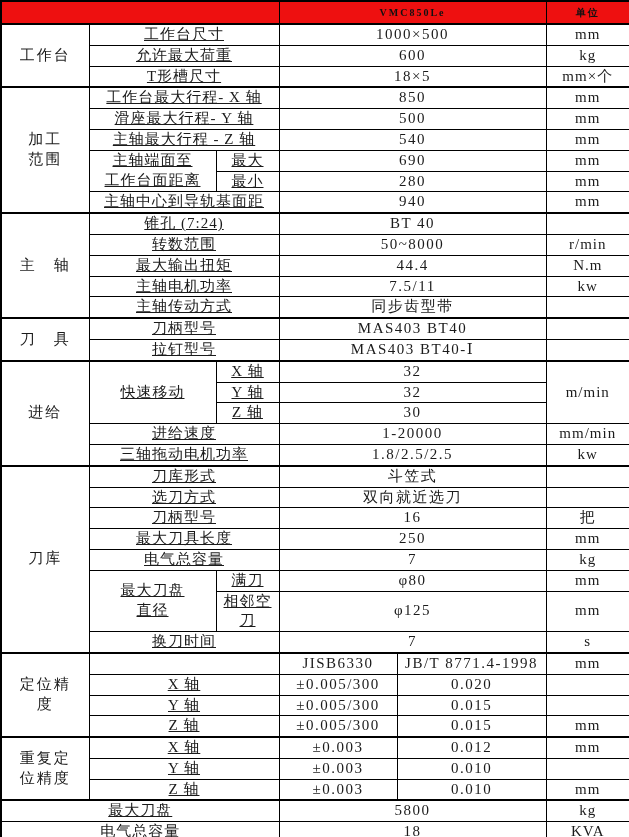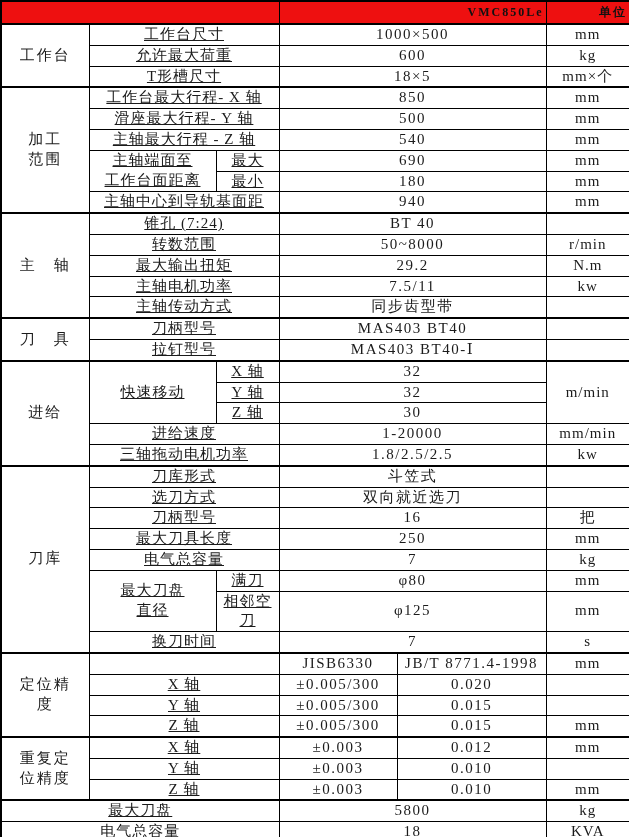--- a/index.html
+++ b/index.html
@@ -32,24 +32,23 @@
     line-height: 1.32;
     white-space: pre-line;
     overflow: hidden;
   }
   table.spec tr { height: 20.8px; }
   table.spec tr.hdr { height: 23px; }
   table.spec tr.hdr td {
     background: var(--hdr-bg, #ee1010);
     color: #111;
     font-weight: bold;
-    font-size: 12px;
+    font-size: 10px;
     letter-spacing: 2px;
     border-bottom: 2px solid #000;
-    text-align: right;
   }
   table.spec tr.st td { border-top: 2px solid #000; }
   td.cat {
     letter-spacing: 2px;
     line-height: 1.55;
     font-size: 15px;
     margin-left: 43px;
   }
   td.label, td.sub { letter-spacing: 1px; text-decoration: underline; }
   td.value {
@@ -113,42 +112,42 @@
         </tr>
         <tr class="">
           <td rowspan="2" class="label">主轴端面至
 工作台面距离</td>
           <td class="sub">最大</td>
           <td colspan="2" class="value">690</td>
           <td class="unit">mm</td>
         </tr>
         <tr class="">
           <td class="sub">最小</td>
-          <td colspan="2" class="value">180</td>
+          <td colspan="2" class="value">280</td>
           <td class="unit">mm</td>
         </tr>
         <tr class="">
           <td colspan="2" class="label">主轴中心到导轨基面距</td>
           <td colspan="2" class="value">940</td>
           <td class="unit">mm</td>
         </tr>
         <tr class="st">
           <td rowspan="5" class="cat">主　轴</td>
           <td colspan="2" class="label">锥孔 (7:24)</td>
           <td colspan="2" class="value">BT 40</td>
           <td class="unit"></td>
         </tr>
         <tr class="">
           <td colspan="2" class="label">转数范围</td>
           <td colspan="2" class="value">50~8000</td>
           <td class="unit">r/min</td>
         </tr>
         <tr class="">
           <td colspan="2" class="label">最大输出扭矩</td>
-          <td colspan="2" class="value">29.2</td>
+          <td colspan="2" class="value">44.4</td>
           <td class="unit">N.m</td>
         </tr>
         <tr class="">
           <td colspan="2" class="label">主轴电机功率</td>
           <td colspan="2" class="value">7.5/11</td>
           <td class="unit">kw</td>
         </tr>
         <tr class="">
           <td colspan="2" class="label">主轴传动方式</td>
           <td colspan="2" class="value">同步齿型带</td>

